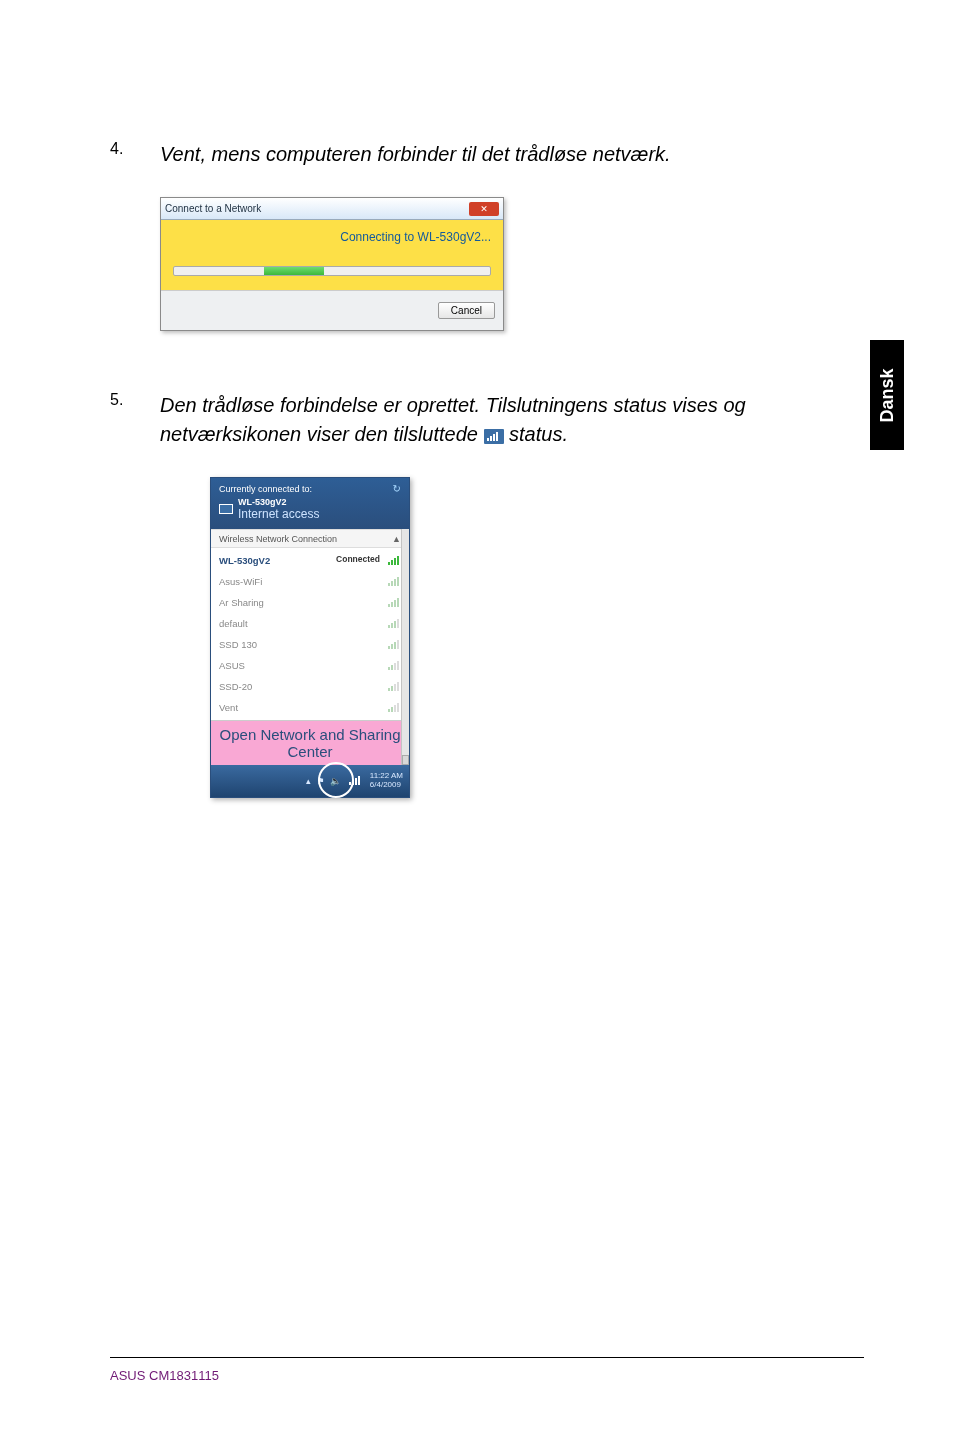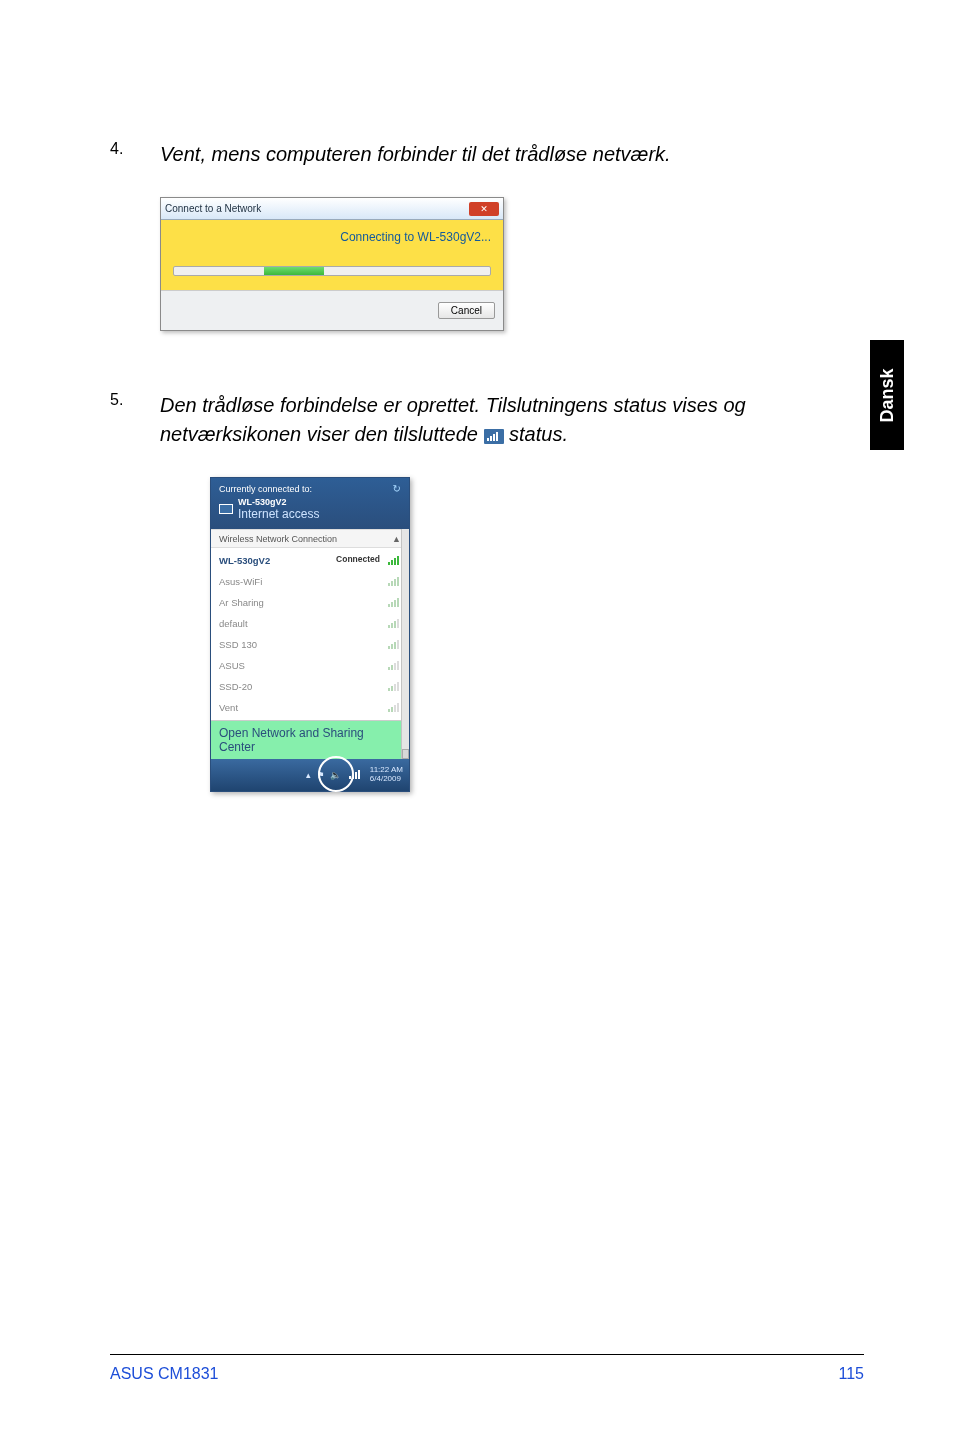--- a/index.html
+++ b/index.html
@@ -147,24 +147,25 @@
     display:flex; justify-content:space-between; align-items:center;
     padding: 4px 8px;
     font-size: 9.5px;
   }
   .fo-item .name { color:#2a4e7c; }
   .fo-item .name.dim { color:#888; }
   .fo-item .status { font-size:8.5px; font-weight:bold; color:#333; margin-right:4px;}
   .sigwrap { display:flex; align-items:flex-start; gap:3px; }
   .sig { width:14px; height:11px; display:inline-block; }
   .fo-link {
-    background:#86efac;
+    background:#f9a8d4;
     border-top:1px solid #ccc;
     padding:5px 8px;
-    font-size:12px;
+    text-align:center;
+    font-size:15px;
     color:#2a4e7c;
   }
   .taskbar {
     background: linear-gradient(#3a6aa0,#1f4470);
     height: 32px;
     display:flex;
     align-items:center;
     justify-content:flex-end;
     padding: 0 6px 0 30px;
     gap:8px;
@@ -198,23 +199,23 @@
     font-weight: bold;
     font-size: 18px;
     white-space: nowrap;
   }
   .footer {
     position: absolute;
     bottom: 55px;
     left: 110px;
     right: 90px;
     display: flex;
-    justify-content: space-between;
-    font-size: 16px;
-    color: #1d4ed8;
+    justify-content: flex-start;
+    font-size: 13px;
+    color: #701a75;
     border-top: 1px solid #000;
     padding-top: 10px;
   }
   .scrollbar {
     position:absolute; right:0; top:0; bottom:32px; width:8px;
     background:#e5e5e5; border-left:1px solid #c3c3c3;
   }
   .sb-btn { height:10px; background:#d8d8d8; border:1px solid #aaa; }
   .fo-outer { position:relative; }
 </style>

